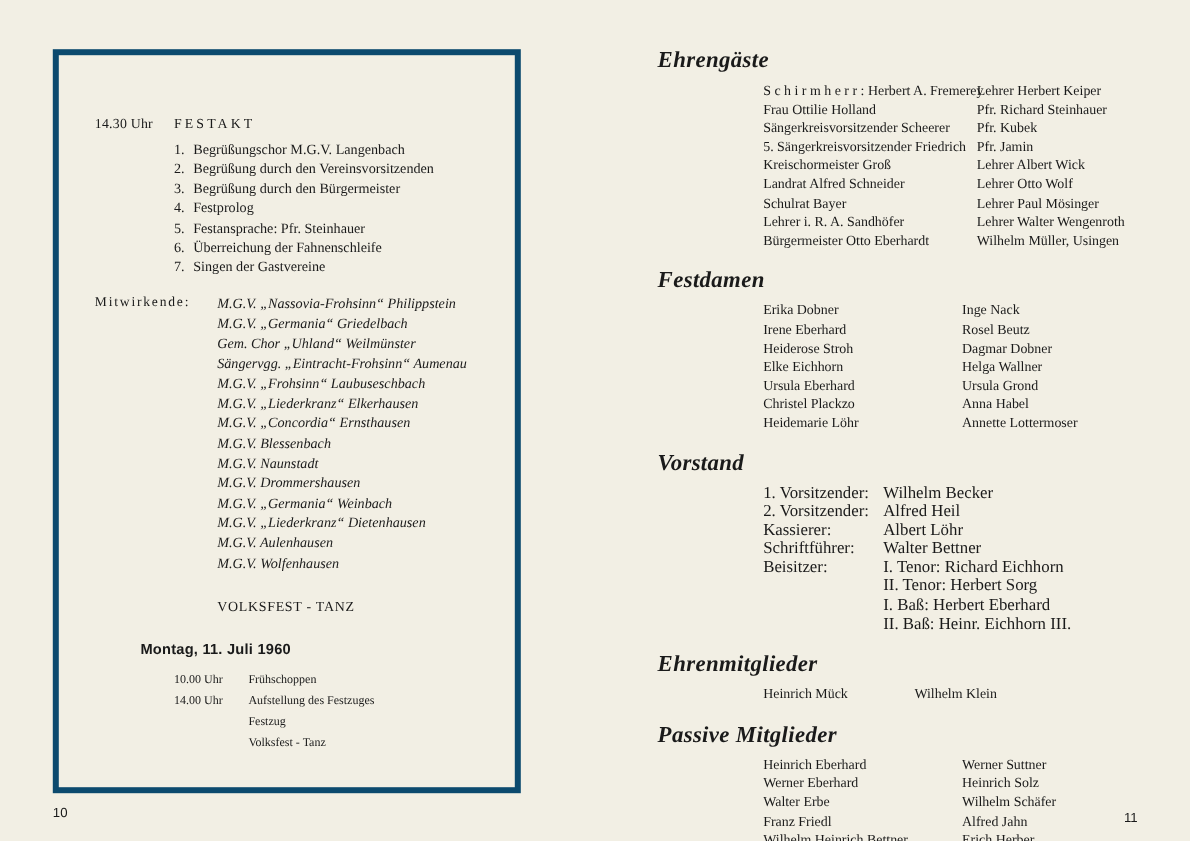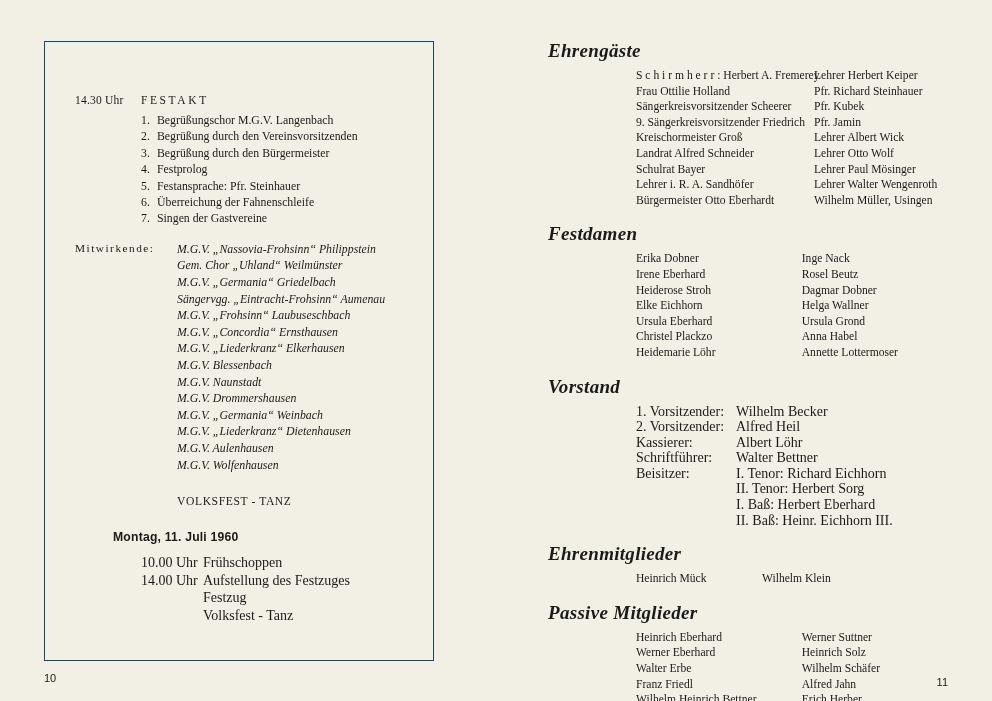--- a/index.html
+++ b/index.html
@@ -20,21 +20,21 @@
     inset: 0;
   }
 
   
   .left-page {
     position: absolute;
     left: 44px;
     top: 41px;
     width: 390px;
     height: 620px;
-    border: 1px solid #0c4a6e;
+    border: 5px solid #0c4a6e;
     box-sizing: border-box;
   }
   .left-inner {
     position: absolute;
     left: 30px;
     top: 52px;
     right: 8px;
   }
   .time {
     font-size: 11.5px;
@@ -101,21 +101,21 @@
     font-weight: bold;
     font-family: "Liberation Sans", sans-serif;
     letter-spacing: 0.2px;
   }
   .day-list {
     margin: 10px 0 0 66px;
     padding: 0;
     list-style: none;
   }
   .day-list li {
-    font-size: 14px;
+    font-size: 10px;
     line-height: 17.6px;
     display: flex;
   }
   .day-list li .t {
     width: 62px;
     flex: none;
   }
   .page-num-left {
     position: absolute;
     left: 44px;
@@ -219,26 +219,26 @@
         <li>
             <span class="n">7.</span>
             <span>Singen der Gastvereine</span>
           </li>
       </ul>
 
       <div class="mitwirkende">
         <div class="mitw-label">Mitwirkende:</div>
         <ul class="mitw-list">
           <li>M.G.V. „Nassovia-Frohsinn“ Philippstein</li>
+          <li>M.G.V. „Germania“ Griedelbach</li>
           <li>Gem. Chor „Uhland“ Weilmünster</li>
-          <li>M.G.V. „Germania“ Griedelbach</li>
           <li>Sängervgg. „Eintracht-Frohsinn“ Aumenau</li>
           <li>M.G.V. „Frohsinn“ Laubuseschbach</li>
+          <li>M.G.V. „Liederkranz“ Elkerhausen</li>
           <li>M.G.V. „Concordia“ Ernsthausen</li>
-          <li>M.G.V. „Liederkranz“ Elkerhausen</li>
           <li>M.G.V. Blessenbach</li>
           <li>M.G.V. Naunstadt</li>
           <li>M.G.V. Drommershausen</li>
           <li>M.G.V. „Germania“ Weinbach</li>
           <li>M.G.V. „Liederkranz“ Dietenhausen</li>
           <li>M.G.V. Aulenhausen</li>
           <li>M.G.V. Wolfenhausen</li>
         </ul>
       </div>
 
@@ -272,21 +272,21 @@
 
   <div class="right-page">
 
     <div>
       <div class="sec-title">Ehrengäste</div>
       <div class="sec-block two-col">
         <div class="col col-a">
           <span class="nm">S c h i r m h e r r : Herbert A. Fremerey</span>
           <span class="nm">Frau Ottilie Holland</span>
           <span class="nm">Sängerkreisvorsitzender Scheerer</span>
-          <span class="nm">9. Sängerkreisvorsitzender Friedrich</span>
+          <span class="nm">5. Sängerkreisvorsitzender Friedrich</span>
           <span class="nm">Kreischormeister Groß</span>
           <span class="nm">Landrat Alfred Schneider</span>
           <span class="nm">Schulrat Bayer</span>
           <span class="nm">Lehrer i. R. A. Sandhöfer</span>
           <span class="nm">Bürgermeister Otto Eberhardt</span>
         </div>
         <div class="col col-b">
           <span class="nm">Lehrer Herbert Keiper</span>
           <span class="nm">Pfr. Richard Steinhauer</span>
           <span class="nm">Pfr. Kubek</span>

